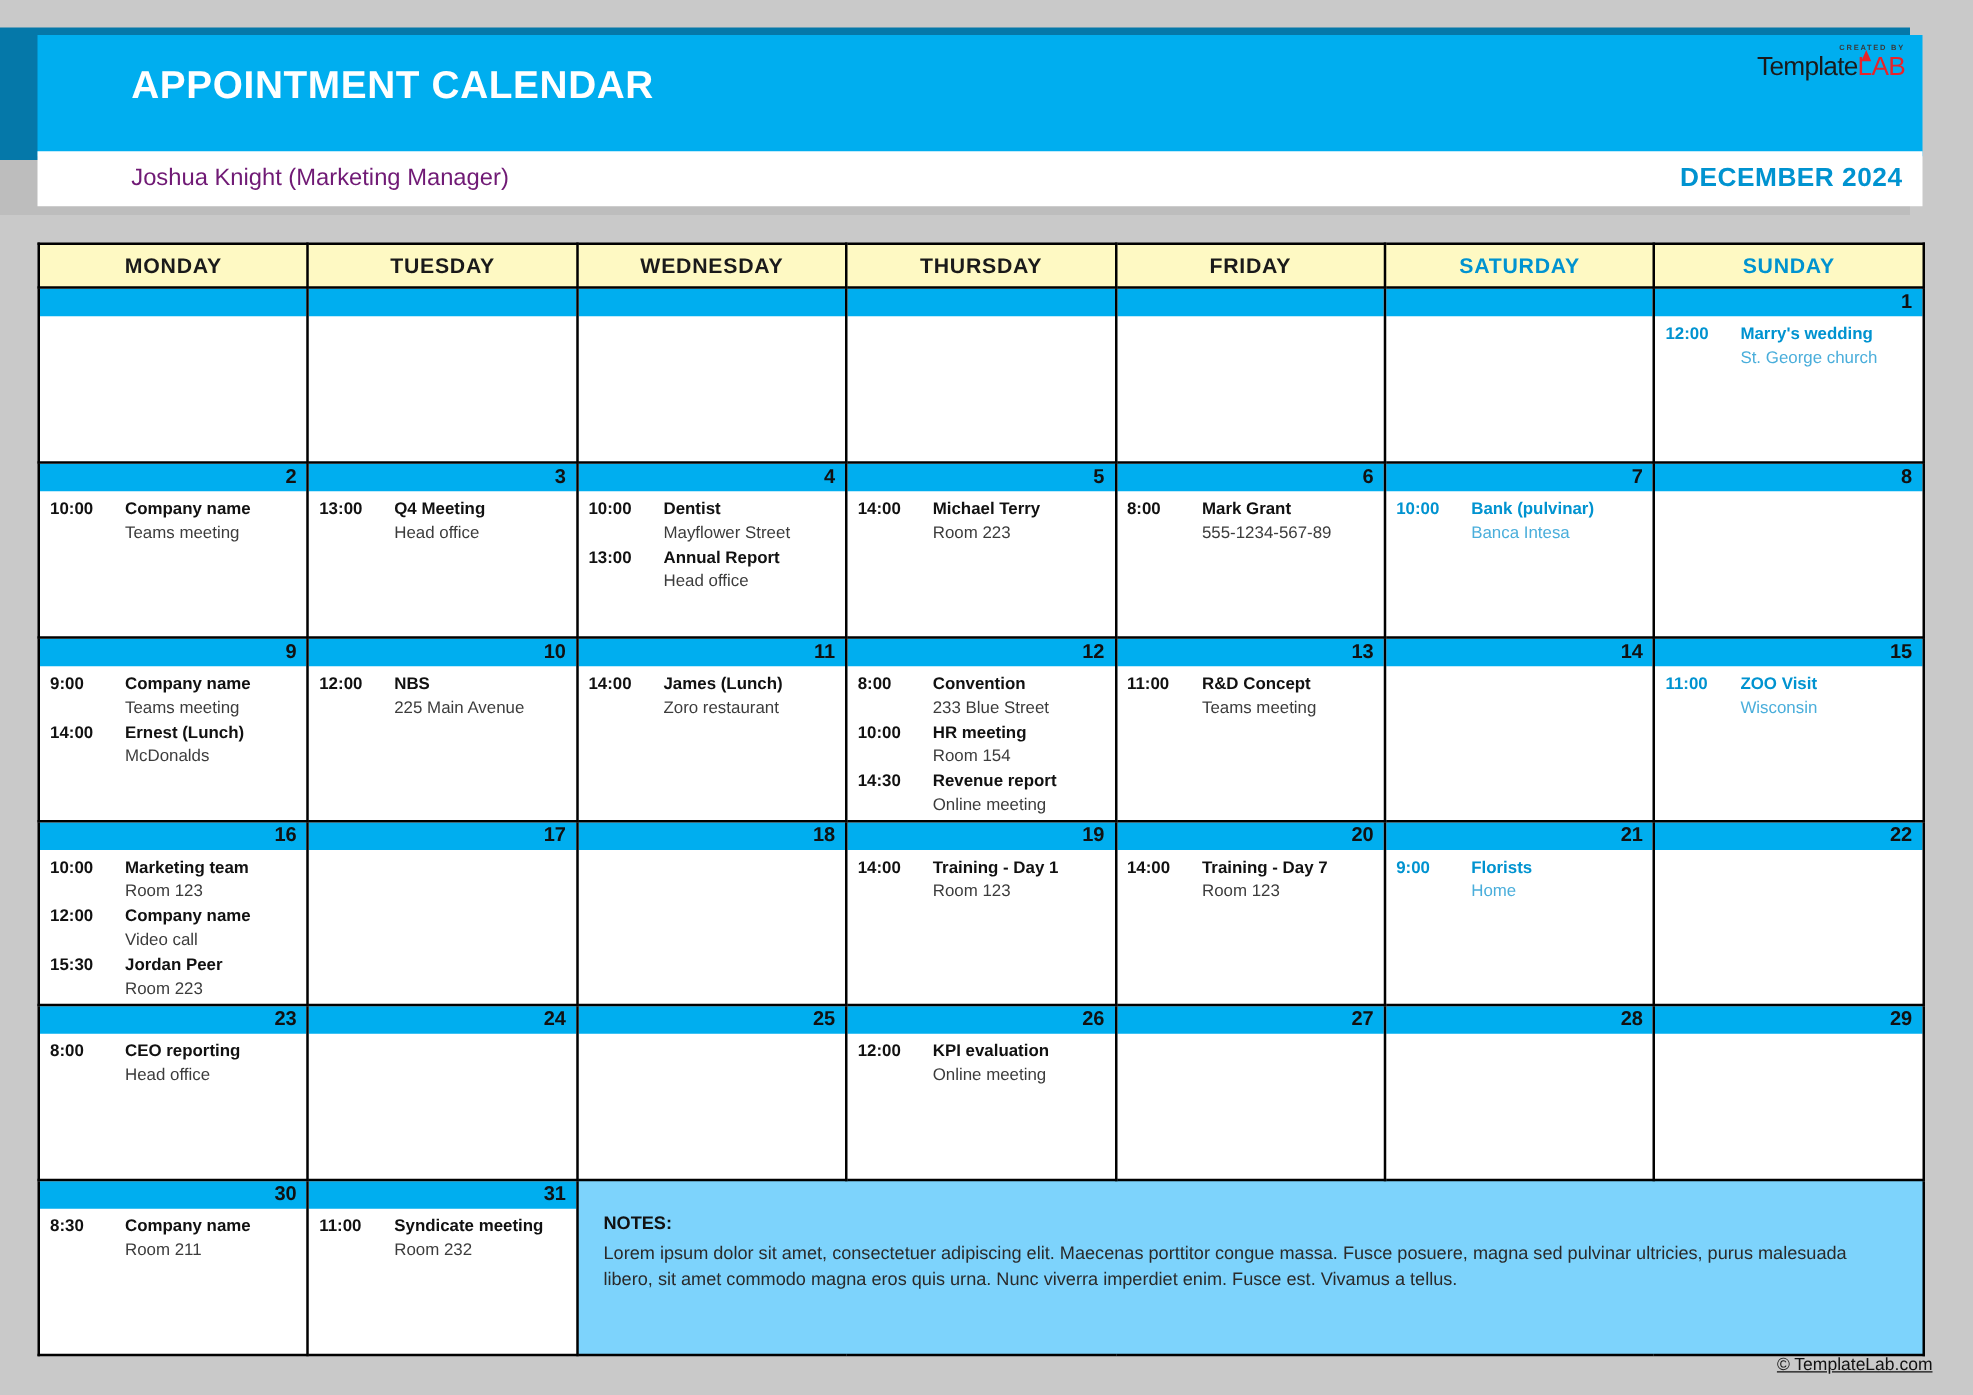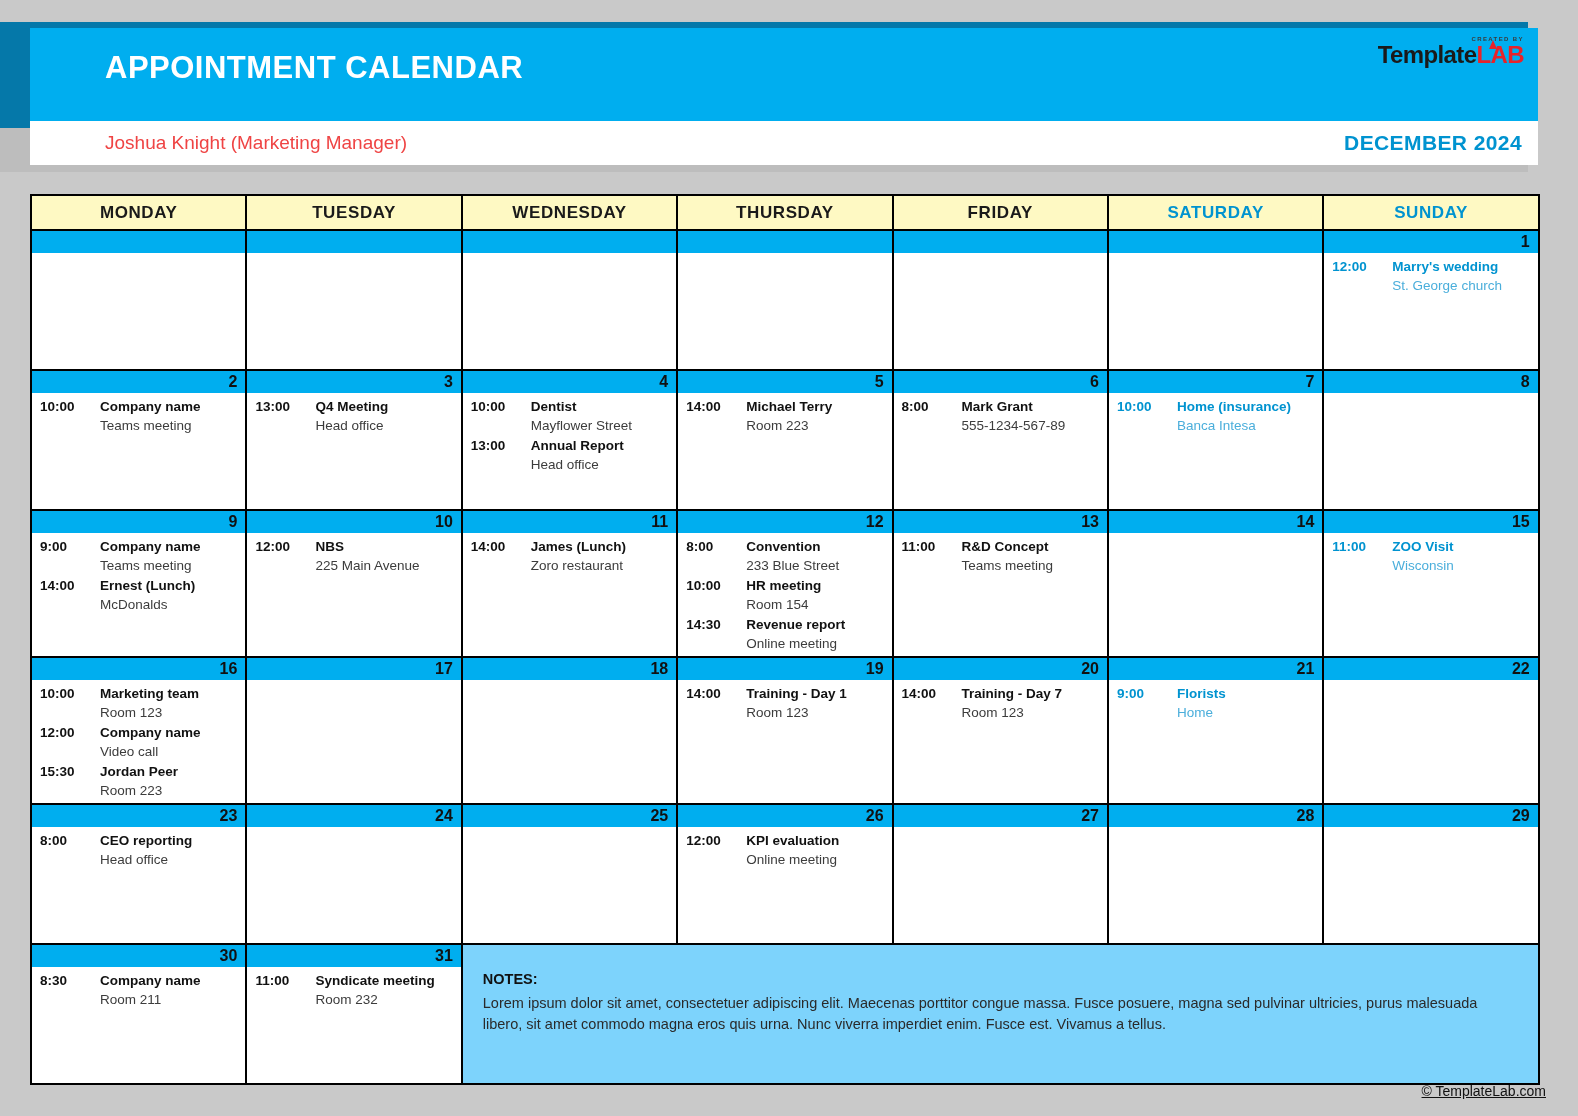--- a/index.html
+++ b/index.html
@@ -51,22 +51,22 @@
     line-height: 1;
   }
   .logo-created {
     font-size: 6px;
     font-weight: bold;
     letter-spacing: 1.4px;
     color: #3a3a3a;
     margin-bottom: 1px;
   }
   .logo-main {
-    font-size: 24px;
-    font-weight: bold;
+    font-size: 21px;
+    font-weight: normal;
     letter-spacing: -0.6px;
     color: #1a1a1a;
     position: relative;
   }
   .logo-main .lab { color: #e8232a; }
   .logo-flask {
     position: absolute;
     right: 27px;
     top: -3px;
     width: 0;
@@ -92,21 +92,21 @@
     width: 1508px;
     height: 44px;
     background: #ffffff;
     display: flex;
     align-items: center;
     justify-content: space-between;
   }
   .owner-name {
     margin-left: 75px;
     font-size: 19px;
-    color: #ef4444;
+    color: #701a75;
   }
   .month-label {
     margin-right: 16px;
     font-size: 21px;
     font-weight: bold;
     color: #0093d0;
     letter-spacing: 0.4px;
   }
 
   
@@ -369,21 +369,21 @@
               </div>
             </div>
           </div>
         </td>
         <td class="daycell">
           <div class="daynum-bar">7</div>
           <div class="events">
             <div class="evt weekend-evt">
               <div class="evt-time">10:00</div>
               <div class="evt-body">
-                <div class="evt-title">Home (insurance)</div>
+                <div class="evt-title">Bank (pulvinar)</div>
                 <div class="evt-sub">Banca Intesa</div>
               </div>
             </div>
           </div>
         </td>
         <td class="daycell">
           <div class="daynum-bar">8</div>
           <div class="events"></div>
         </td>
       </tr>

